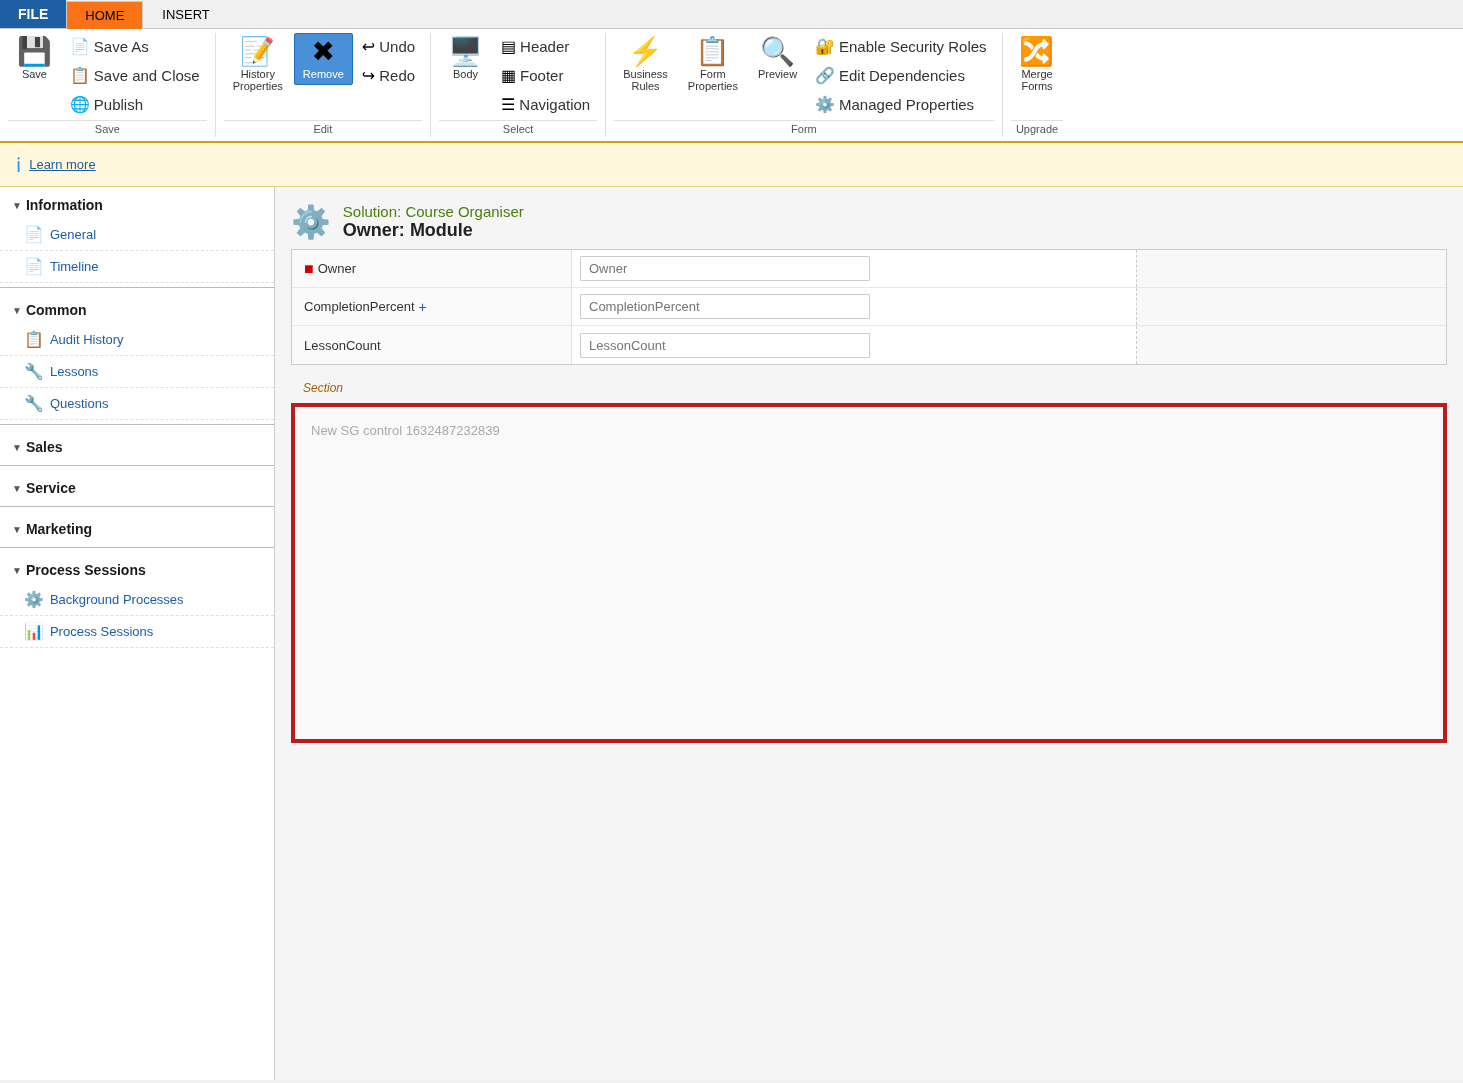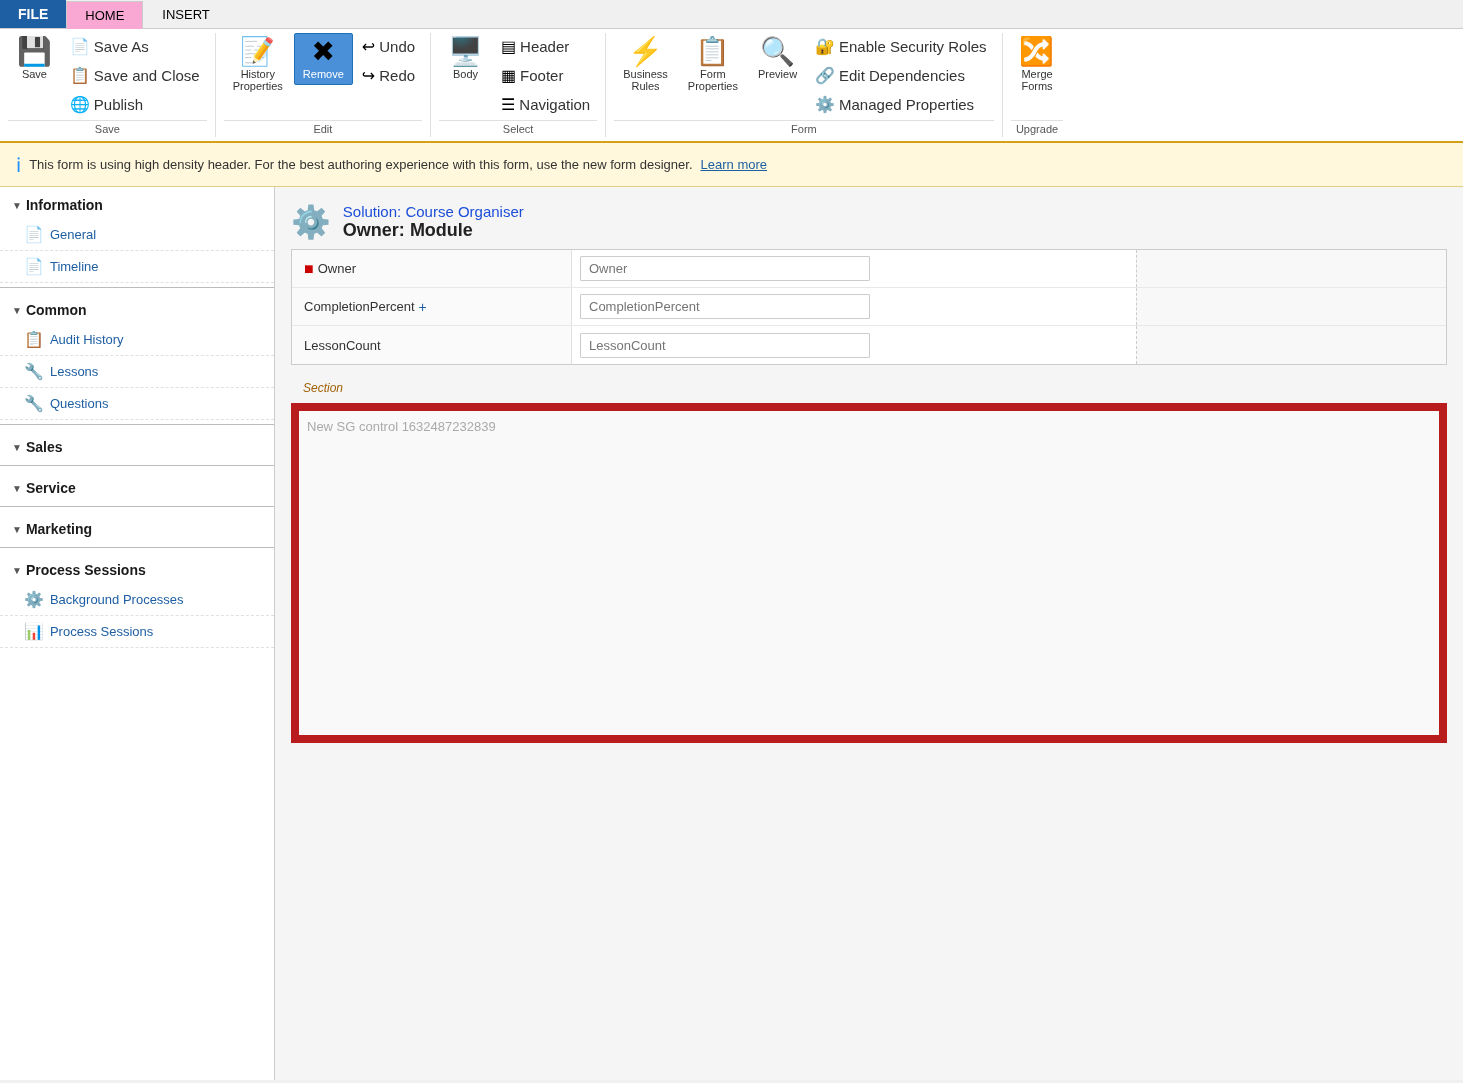--- a/index.html
+++ b/index.html
@@ -2,21 +2,21 @@
 <html><head>
   <meta charset="utf-8">
   <style>
     * { box-sizing: border-box; margin: 0; padding: 0; }
     body { font-family: 'Segoe UI', Arial, sans-serif; font-size: 13px; background: #f0f0f0; overflow: hidden; }
 
     
     .ribbon-tabs { display: flex; align-items: flex-end; background: #f0f0f0; border-bottom: 1px solid #ccc; }
     .ribbon-tab-file { background: #1e5fa3; color: #fff; font-weight: bold; padding: 6px 18px; font-size: 14px; cursor: pointer; }
     .ribbon-tab { padding: 6px 18px; font-size: 13px; cursor: pointer; border: 1px solid transparent; border-bottom: none; background: #f0f0f0; }
-    .ribbon-tab.active { background: #f9a8d4; border-color: #ccc; border-bottom-color: #fff; margin-bottom: -1px; }
+    .ribbon-tab.active { background: #f97316; border-color: #ccc; border-bottom-color: #fff; margin-bottom: -1px; }
 
     
     .ribbon-content { background: #fff; display: flex; align-items: stretch; padding: 4px 0; border-bottom: 2px solid #d4a017; }
 
     .ribbon-group { display: flex; flex-direction: column; border-right: 1px solid #e0e0e0; padding: 0 8px; }
     .ribbon-group-items { display: flex; flex: 1; align-items: flex-start; gap: 2px; }
     .ribbon-group-label { text-align: center; font-size: 11px; color: #555; padding: 2px 0; border-top: 1px solid #e0e0e0; margin-top: 2px; }
 
     .ribbon-btn-large { display: flex; flex-direction: column; align-items: center; padding: 4px 8px; cursor: pointer; border: 1px solid transparent; border-radius: 2px; min-width: 52px; }
     .ribbon-btn-large .btn-icon { font-size: 28px; line-height: 1; }
@@ -46,38 +46,38 @@
     .sidebar-section-header .triangle { font-size: 10px; color: #555; }
     .sidebar-item { padding: 6px 12px 6px 24px; cursor: pointer; display: flex; align-items: center; gap: 6px; color: #1e5fa3; font-size: 13px; border-bottom: 1px dashed #e0e0e0; }
     .sidebar-item .item-icon { font-size: 16px; }
     .sidebar-divider { border-top: 1px solid #bbb; margin: 4px 0; }
 
     
     .content-area { flex: 1; background: #f5f5f5; overflow-y: auto; padding: 16px; }
 
     .solution-header { display: flex; align-items: center; gap: 12px; margin-bottom: 8px; }
     .solution-icon { font-size: 32px; color: #4a90d9; }
-    .solution-text .solution-name { font-size: 15px; color: #1d4ed8; }
+    .solution-text .solution-name { font-size: 15px; color: #4d7c0f; }
     .solution-text .form-name { font-size: 18px; font-weight: bold; color: #222; }
 
     
     .form-section { background: #fff; border: 1px solid #ccc; margin-bottom: 8px; }
     .form-row { display: flex; align-items: stretch; border-bottom: 1px solid #e8e8e8; min-height: 38px; }
     .form-row:last-child { border-bottom: none; }
     .form-label-cell { width: 280px; padding: 8px 12px; display: flex; align-items: center; gap: 4px; font-size: 13px; color: #333; border-right: 1px solid #e0e0e0; background: #fafafa; flex-shrink: 0; }
     .form-label-cell .required-dot { color: #cc0000; font-size: 16px; }
     .form-label-cell .required-plus { color: #1e5fa3; font-size: 14px; }
     .form-input-cell { flex: 1; padding: 6px 8px; display: flex; align-items: center; }
     .form-input { width: 290px; border: 1px solid #ccc; padding: 4px 8px; font-size: 13px; color: #888; background: #fff; border-radius: 1px; }
     .form-extra-cell { width: 310px; border-left: 1px dashed #ccc; background: #f8f8f8; }
 
     .section-label { padding: 8px 12px; font-size: 12px; color: #a16207; font-style: italic; }
 
     
-    .sg-control-box { border: 8px solid #b91c1c; background: #f9f9f9; padding: 8px; margin: 0; min-height: 340px; }
+    .sg-control-box { border: 4px solid #b91c1c; background: #f9f9f9; padding: 16px; margin: 0; min-height: 340px; }
     .sg-control-text { color: #aaa; font-size: 13px; }
   </style>
 </head>
 <body>
 
 <div class="ribbon-tabs">
   <div class="ribbon-tab-file">FILE</div>
   <div class="ribbon-tab active">HOME</div>
   <div class="ribbon-tab">INSERT</div>
 </div>
@@ -199,21 +199,20 @@
 Forms</div>
       </div>
     </div>
     <div class="ribbon-group-label">Upgrade</div>
   </div>
 
 </div>
 
 <div class="notification-bar">
   <span class="info-icon">ℹ</span>
-  <span>This form is using high density header. For the best authoring experience with this form, use the new form designer.</span>
   <a>Learn more</a>
 </div>
 
 <div class="main-layout">
 
   <div class="sidebar">
 
     <div class="sidebar-section-header">
       <span class="triangle">▼</span>
       <span>Information</span>

